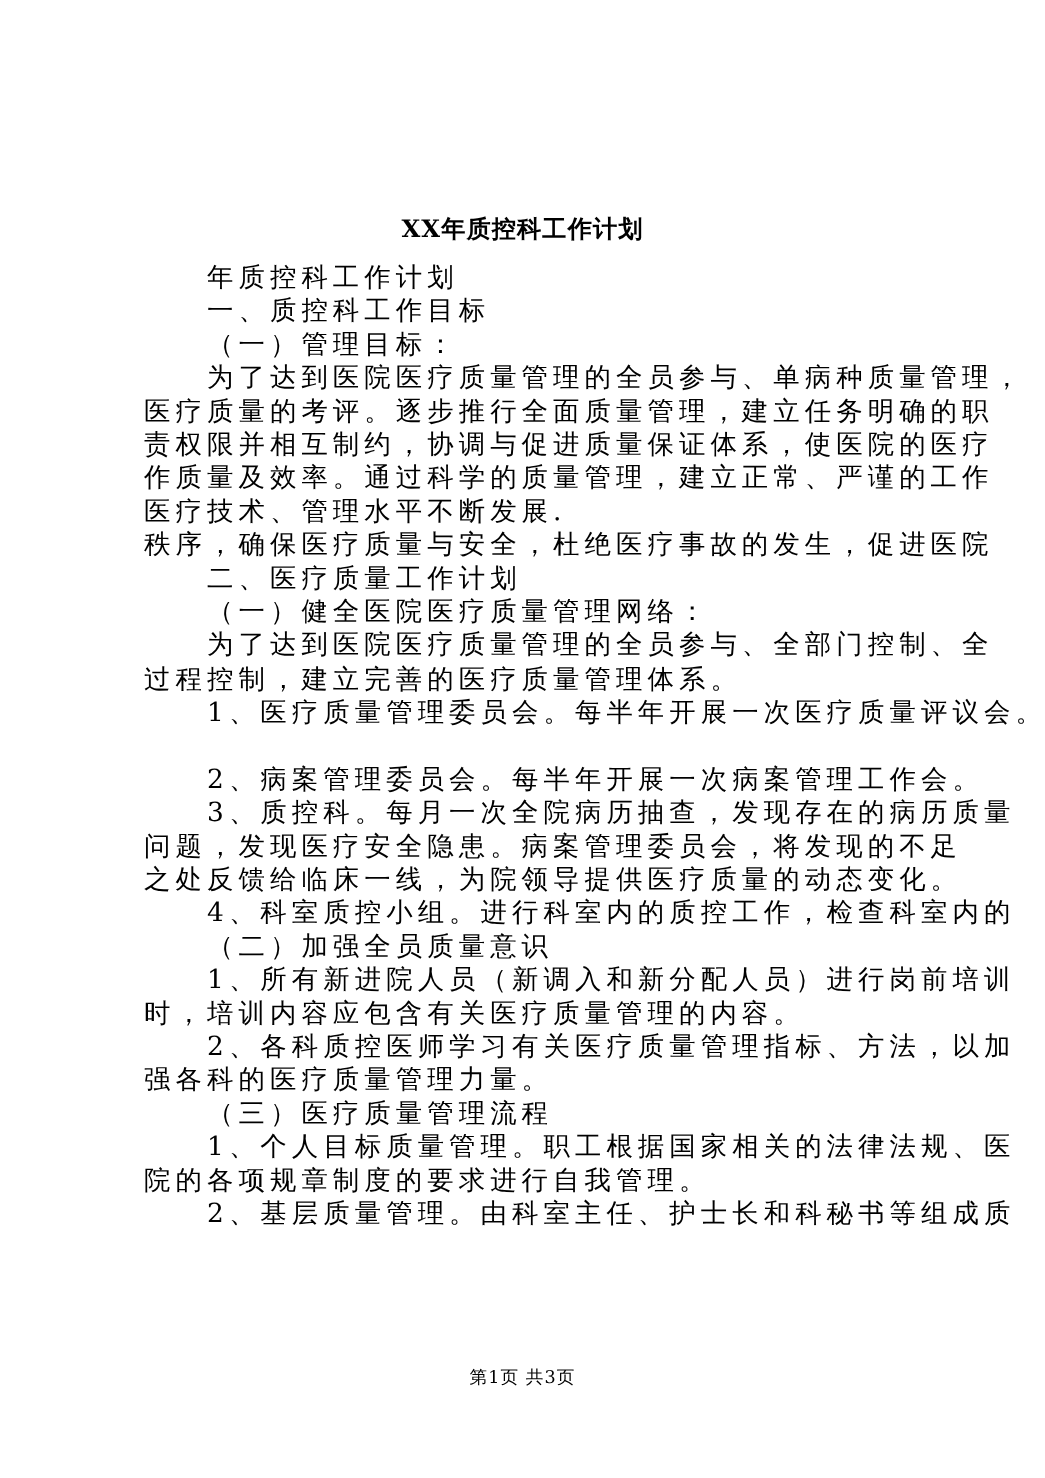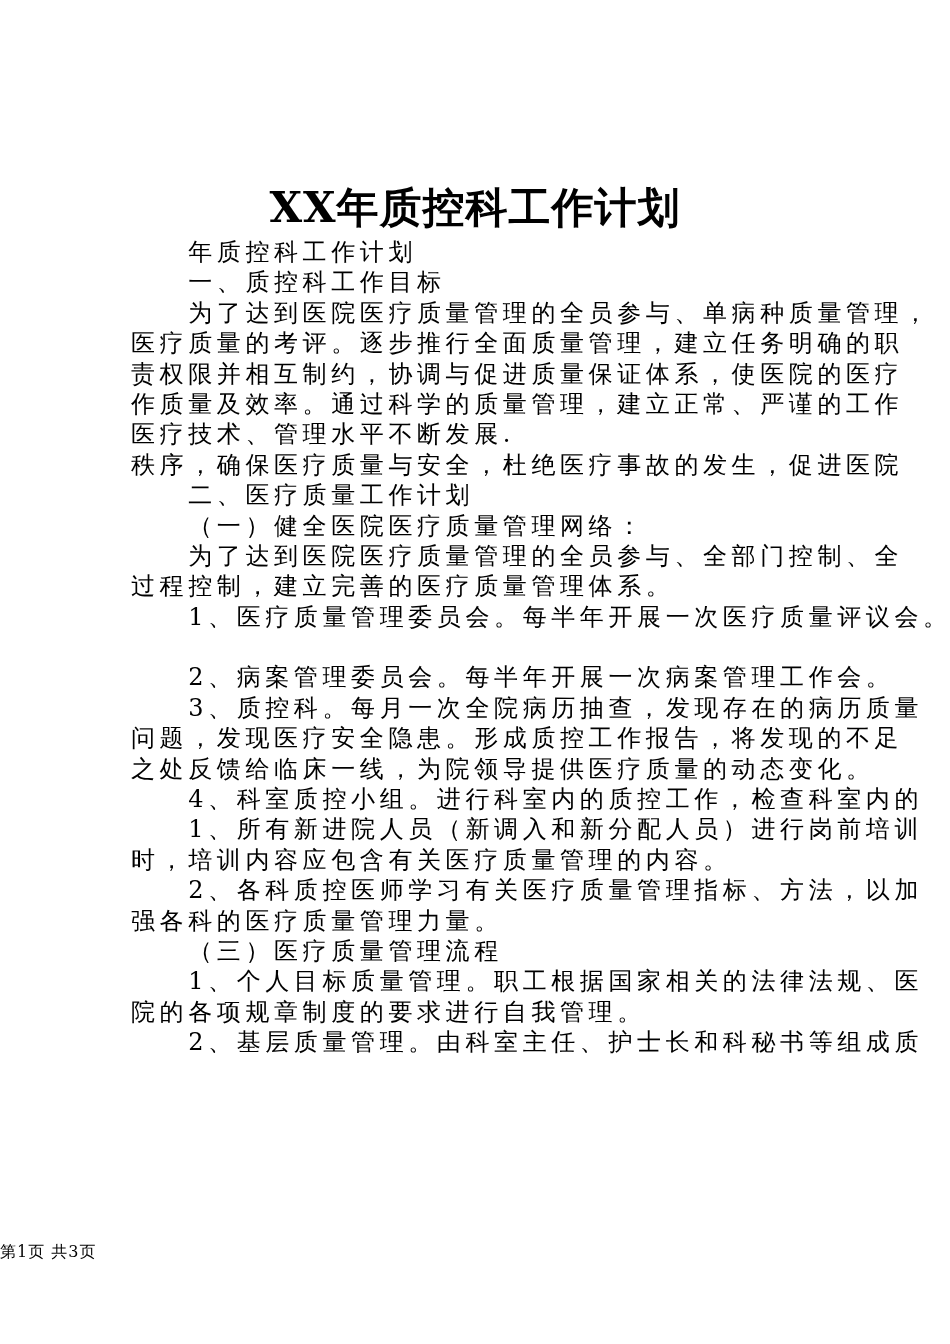--- a/index.html
+++ b/index.html
@@ -22,21 +22,21 @@
     width: 950px;
     height: 1344px;
     background: #ffffff;
   }
   .title {
     position: absolute;
     left: 0;
     width: 950px;
     top: 186px;
     text-align: center;
-    font-size: 42px;
+    font-size: 22px;
     font-weight: bold;
     letter-spacing: 1px;
     line-height: 44px;
   }
   .body {
     position: absolute;
     left: 131px;
     top: 237px;
     width: 720px;
   }
@@ -48,52 +48,54 @@
     letter-spacing: 4.6px;
   }
   .blank {
     height: 30.4px;
   }
   .footer {
     position: absolute;
     left: 0;
     width: 950px;
     top: 1240px;
-    text-align: left;
+    text-align: center;
     font-size: 16px;
     line-height: 24px;
     letter-spacing: 1px;
   }
 </style>
 </head>
 <body>
 
 <div class="page">
   <div class="title">XX年质控科工作计划</div>
 
   <div class="body">
     <div class="line">　　年质控科工作计划</div>
     <div class="line">　　一、质控科工作目标</div>
+    <div class="line">　　（一）管理目标：</div>
     <div class="line">　　为了达到医院医疗质量管理的全员参与、单病种质量管理，</div>
     <div class="line">医疗质量的考评。逐步推行全面质量管理，建立任务明确的职</div>
     <div class="line">责权限并相互制约，协调与促进质量保证体系，使医院的医疗</div>
     <div class="line">作质量及效率。通过科学的质量管理，建立正常、严谨的工作</div>
     <div class="line">医疗技术、管理水平不断发展.</div>
     <div class="line">秩序，确保医疗质量与安全，杜绝医疗事故的发生，促进医院</div>
     <div class="line">　　二、医疗质量工作计划</div>
     <div class="line">　　（一）健全医院医疗质量管理网络：</div>
     <div class="line">　　为了达到医院医疗质量管理的全员参与、全部门控制、全</div>
     <div class="line">过程控制，建立完善的医疗质量管理体系。</div>
     <div class="line">　　1、医疗质量管理委员会。每半年开展一次医疗质量评议会。</div>
     <div class="blank"></div>
     <div class="line">　　2、病案管理委员会。每半年开展一次病案管理工作会。</div>
     <div class="line">　　3、质控科。每月一次全院病历抽查，发现存在的病历质量</div>
-    <div class="line">问题，发现医疗安全隐患。形成质控工作报告，将发现的不足</div>
+    <div class="line">问题，发现医疗安全隐患。病案管理委员会，将发现的不足</div>
     <div class="line">之处反馈给临床一线，为院领导提供医疗质量的动态变化。</div>
     <div class="line">　　4、科室质控小组。进行科室内的质控工作，检查科室内的</div>
+    <div class="line">　　（二）加强全员质量意识</div>
     <div class="line">　　1、所有新进院人员（新调入和新分配人员）进行岗前培训</div>
     <div class="line">时，培训内容应包含有关医疗质量管理的内容。</div>
     <div class="line">　　2、各科质控医师学习有关医疗质量管理指标、方法，以加</div>
     <div class="line">强各科的医疗质量管理力量。</div>
     <div class="line">　　（三）医疗质量管理流程</div>
     <div class="line">　　1、个人目标质量管理。职工根据国家相关的法律法规、医</div>
     <div class="line">院的各项规章制度的要求进行自我管理。</div>
     <div class="line">　　2、基层质量管理。由科室主任、护士长和科秘书等组成质</div>
   </div>
 

